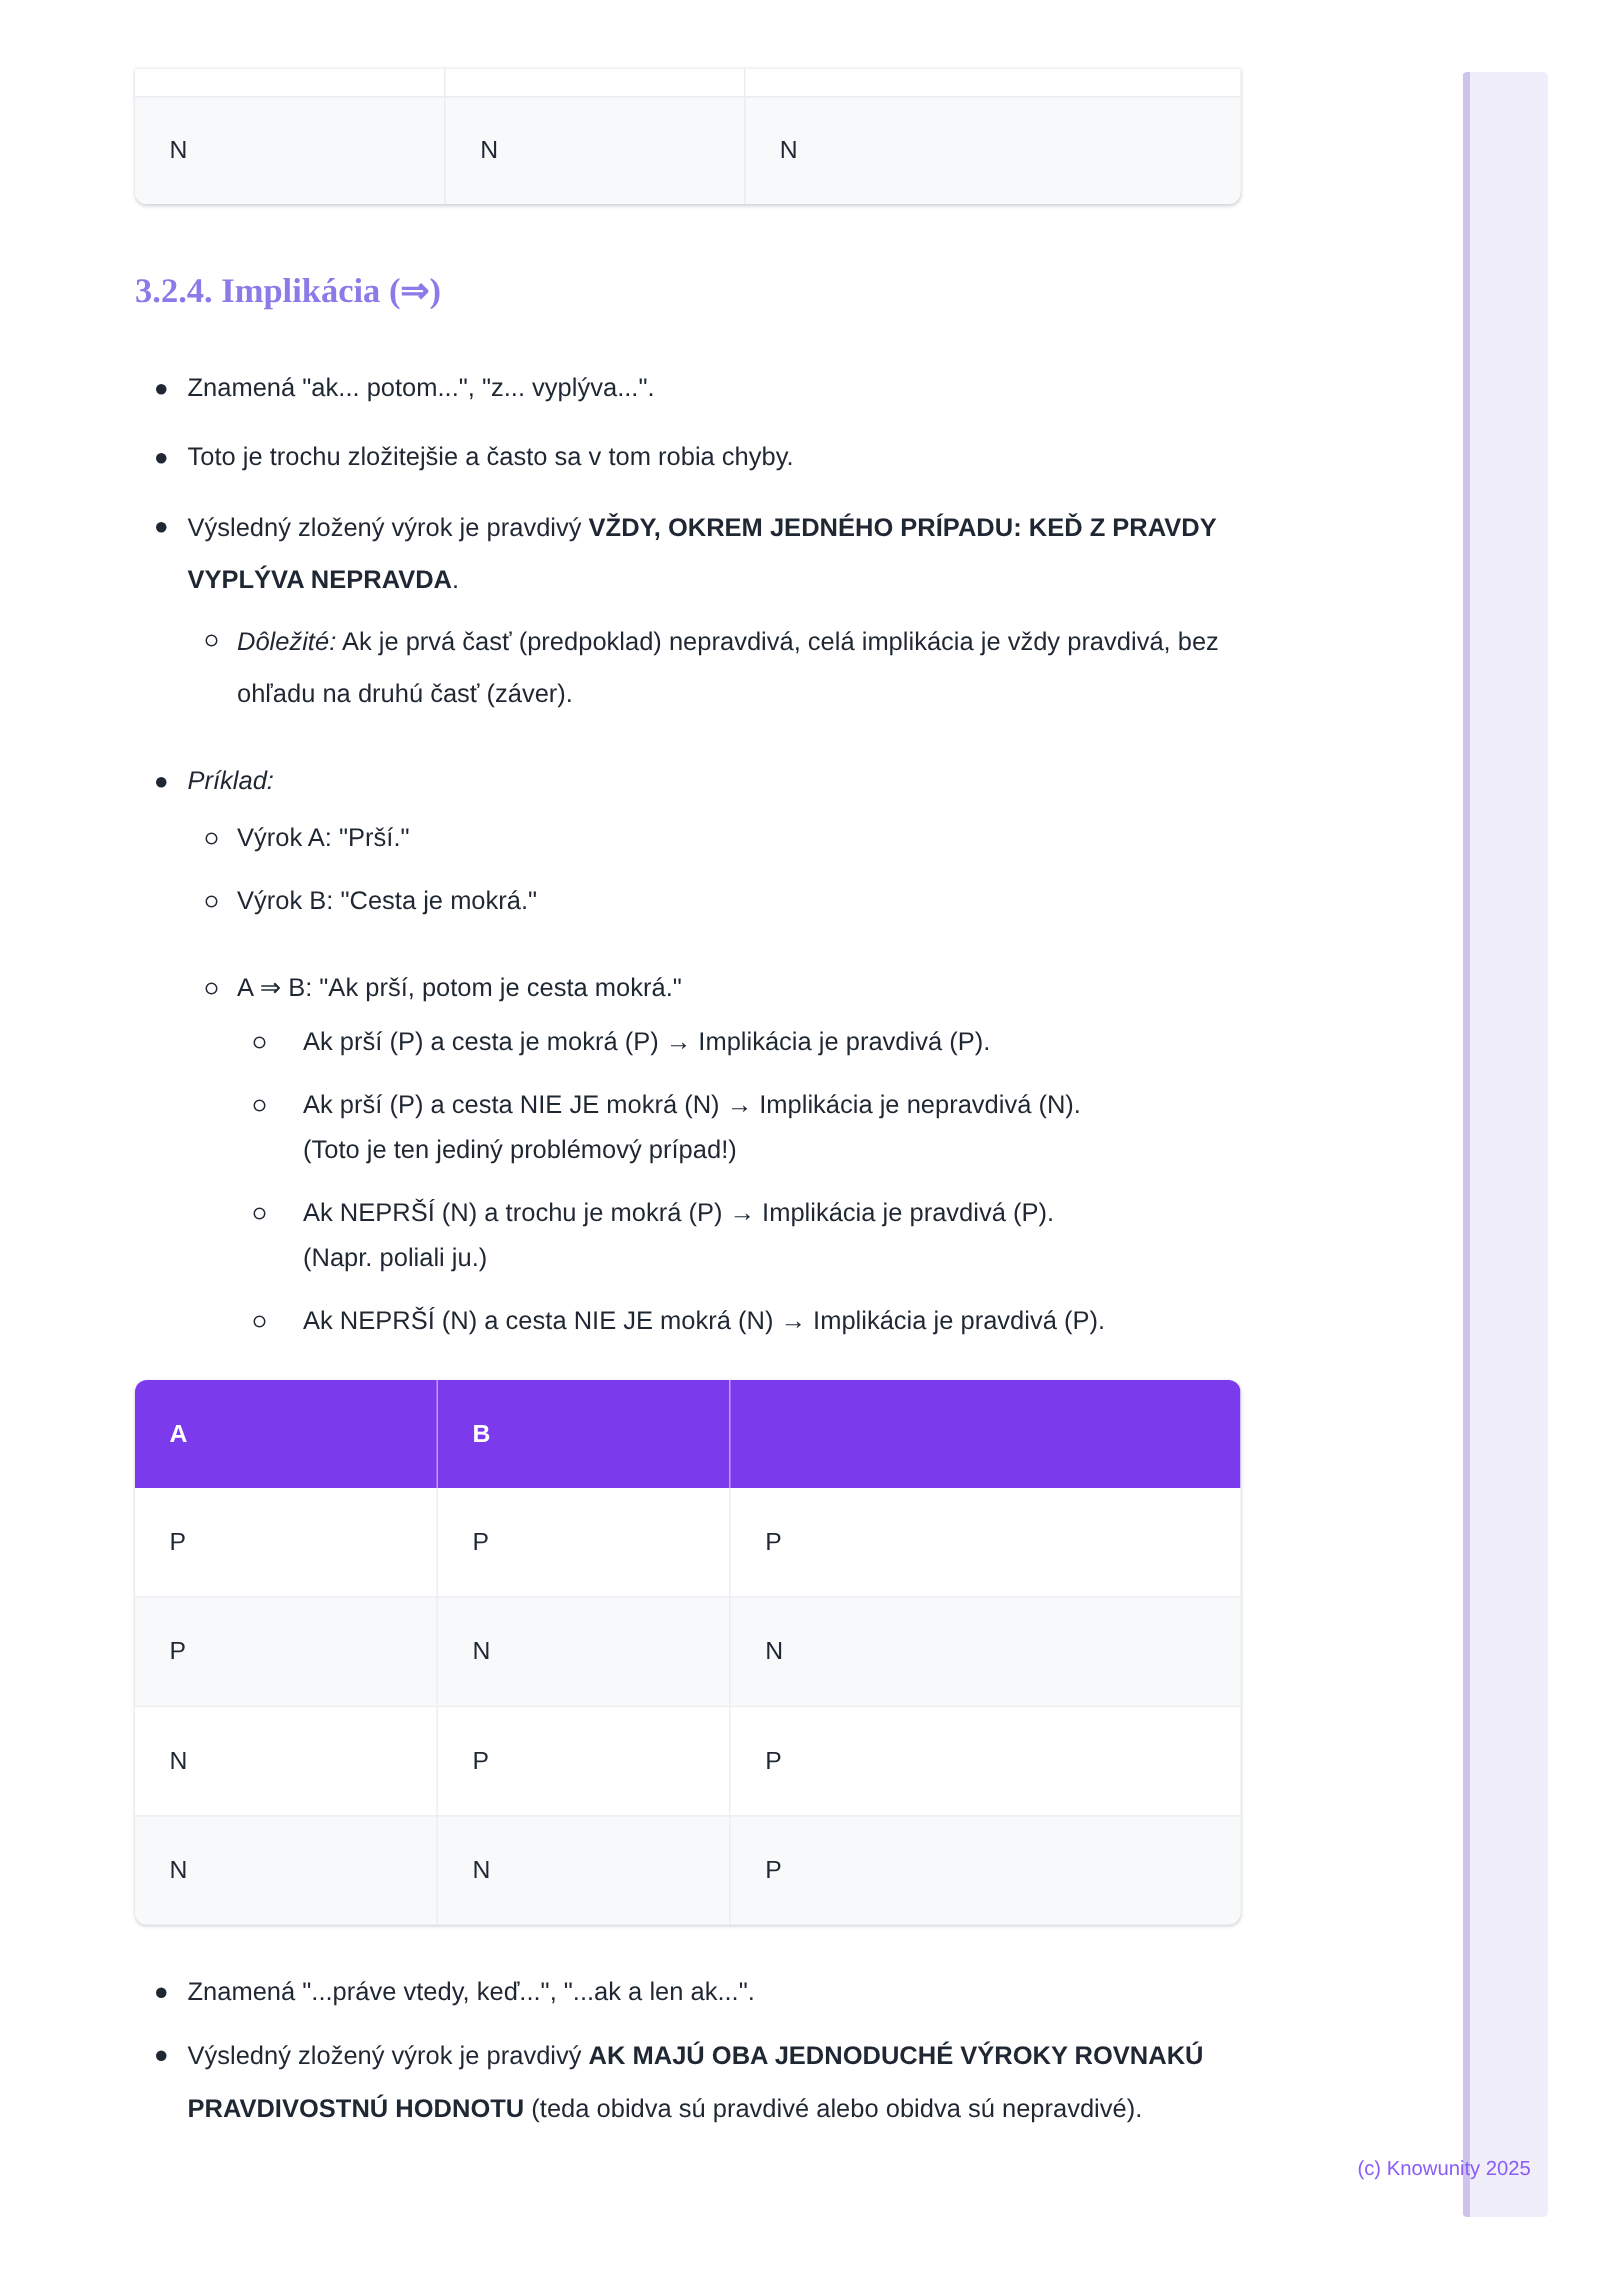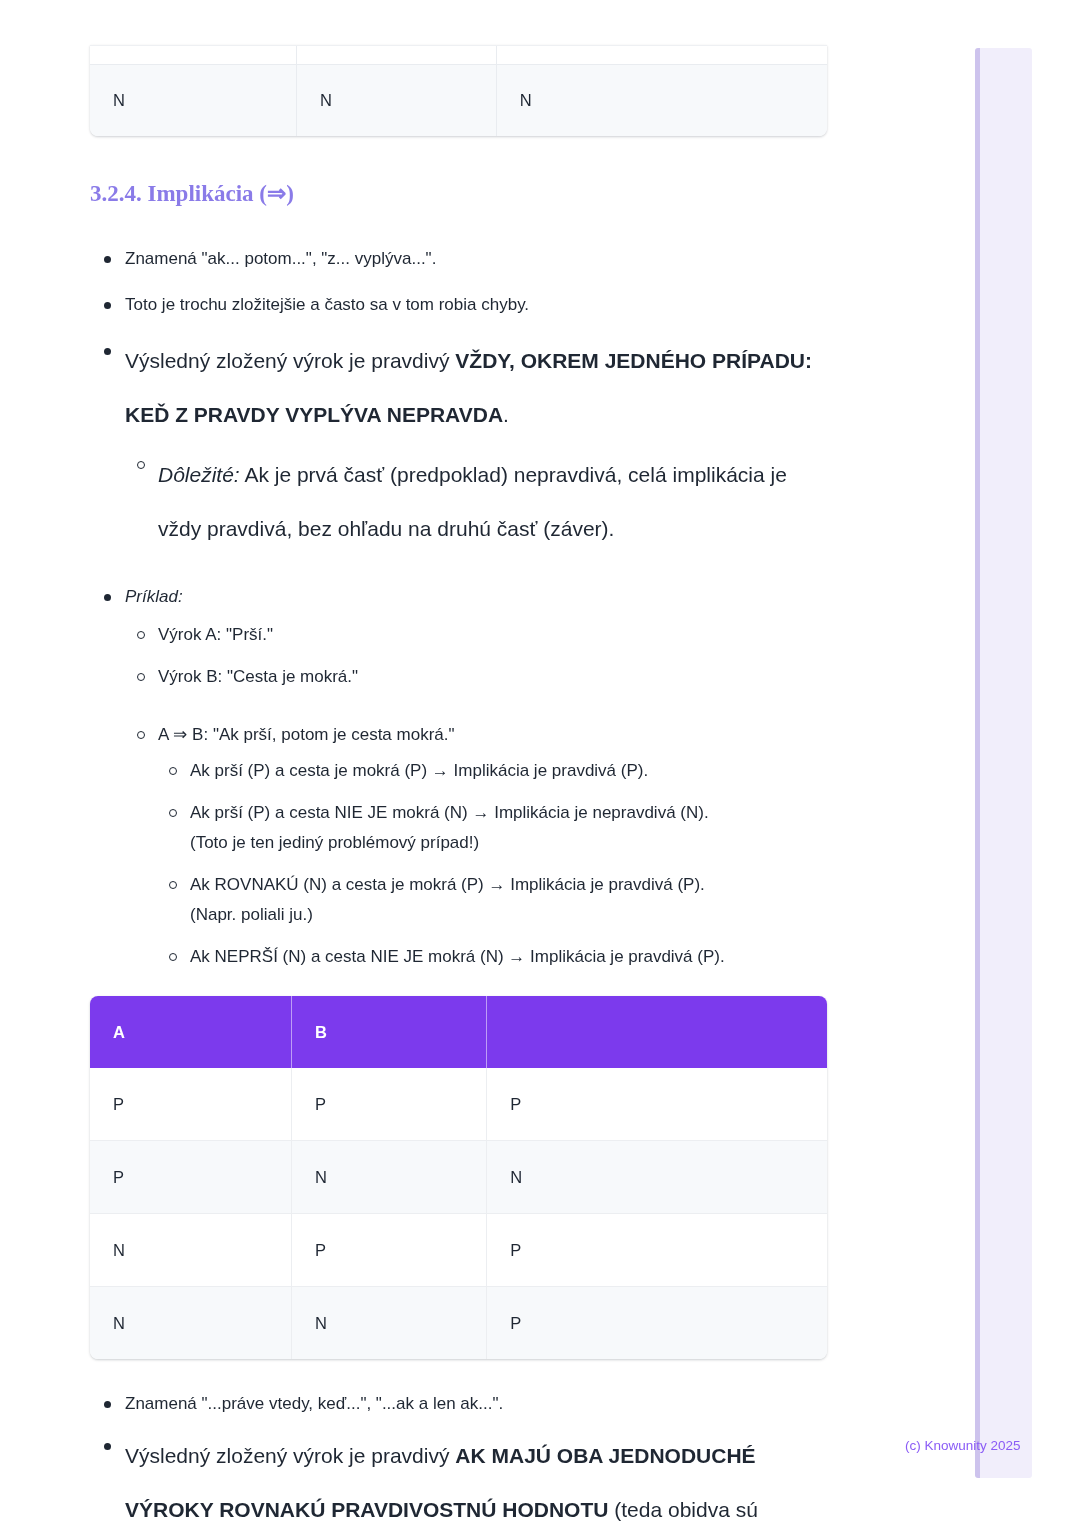--- a/index.html
+++ b/index.html
@@ -55,32 +55,32 @@
   .section-heading.second { margin-top: 38px; }
 
   
   .doc-list { margin-top: 34px; }
   .doc-list.tight { margin-top: 28px; }
   .li { display: flex; }
   .li .txt { flex: 1; }
 
   .l1 { padding-left: 14px; }
   .l2 { padding-left: 47px; }
-  .l3 { padding-left: 79px; }
+  .l3 { padding-left: 79px; gap: 12px; }
 
   .marker { flex: 0 0 21px; position: relative; }
   .dot, .circle {
     position: absolute; left: 0; width: 7px; height: 7px; border-radius: 50%;
   }
   .dot { background: #1f2733; top: 14px; }
   .circle { border: 1.5px solid #1f2733; background: transparent; top: 13px; width: 6px; height: 6px; }
   .l3 .circle { top: 11px; }
 
   .t17 { font-size: 17px; line-height: 34px; }
-  .t17b { font-size: 21px; line-height: 54px; }
+  .t17b { font-size: 17px; line-height: 35px; }
   .t16 { font-size: 17px; line-height: 30px; }
 
   .mb12 { margin-bottom: 12px; }
   .mb8  { margin-bottom: 8px; }
   .mb6  { margin-bottom: 6px; }
   .mb4  { margin-bottom: 4px; margin-top: 24px; }
   .mb14 { margin-bottom: 14px; }
 
   .it { font-style: italic; }
   b, strong { font-weight: 700; }
@@ -229,21 +229,21 @@
         <span class="marker">
             <span class="circle"></span>
           </span>
         <span class="txt t16"><span>Ak prší (P) a cesta NIE JE mokrá (N) → Implikácia je nepravdivá (N).</span><br><span>(Toto je ten jediný problémový prípad!)</span></span>
       </div>
 
       <div class="li l3 mb12">
         <span class="marker">
             <span class="circle"></span>
           </span>
-        <span class="txt t16"><span>Ak ROVNAKÚ (N) a cesta je mokrá (P) → Implikácia je pravdivá (P).</span><br><span>(Napr. poliali ju.)</span></span>
+        <span class="txt t16"><span>Ak NEPRŠÍ (N) a trochu je mokrá (P) → Implikácia je pravdivá (P).</span><br><span>(Napr. poliali ju.)</span></span>
       </div>
 
       <div class="li l3">
         <span class="marker">
             <span class="circle"></span>
           </span>
         <span class="txt t16">Ak NEPRŠÍ (N) a cesta NIE JE mokrá (N) → Implikácia je pravdivá (P).</span>
       </div>
     </div>
 

